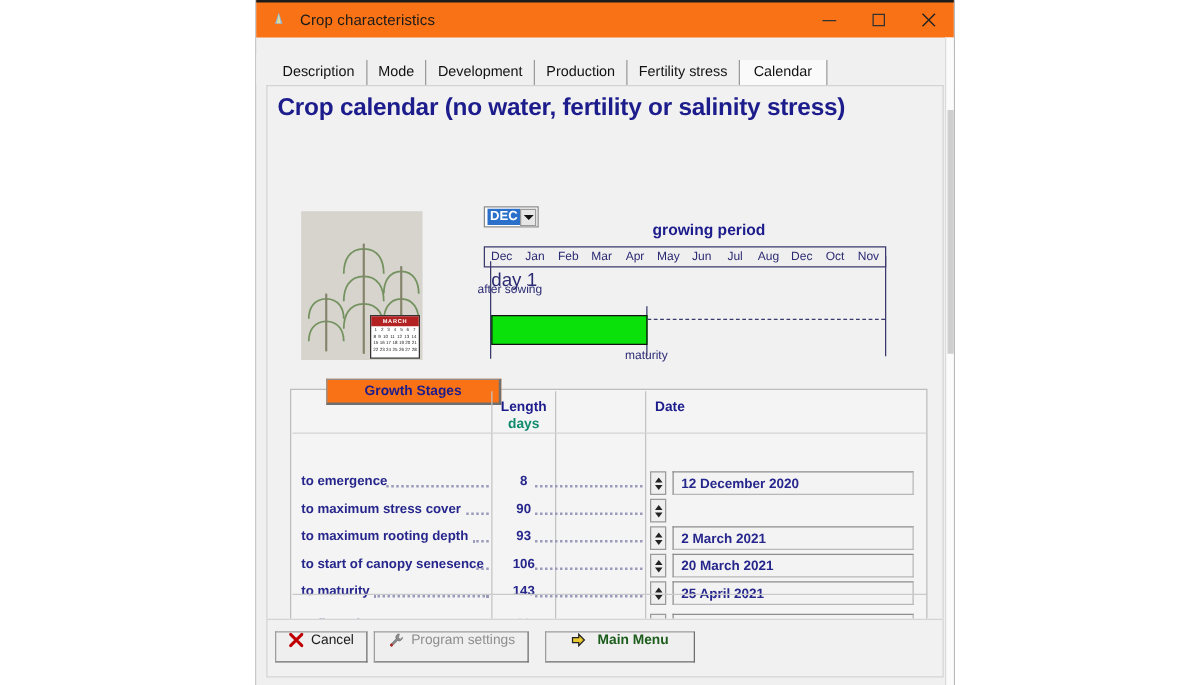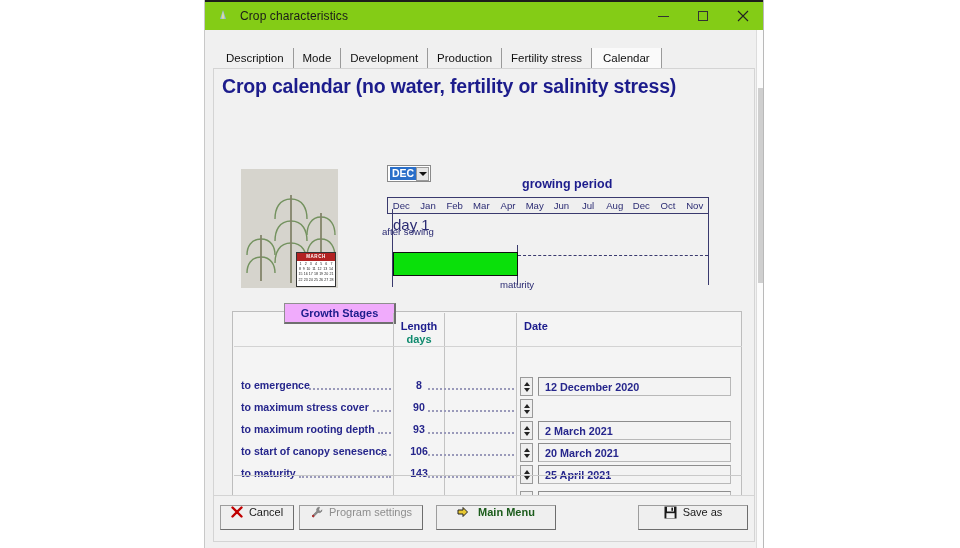--- a/index.html
+++ b/index.html
@@ -17,21 +17,21 @@
   .window {
     position: absolute; left: 204px; top: 0px;
     width: 560px; height: 548px;
     background: #f0f0f0;
     border-left: 1px solid #c8c8c8;
     border-right: 1px solid #b9b9b9;
     display: flex; flex-direction: column;
   }
 
   .titlebar {
-    height: 30px; background: #84cc16;
+    height: 30px; background: #f97316;
     display: flex; align-items: center;
     flex: 0 0 auto;
     border-top: 2px solid #1c1c1c;
   }
   .app-icon { width: 16px; height: 16px; margin-left: 10px; position: relative; flex: 0 0 auto; }
   .app-icon svg { display: block; }
   .title-text {
     margin-left: 9px; font-size: 12px; color: #1a1a1a;
     letter-spacing: .1px; white-space: nowrap;
   }
@@ -141,25 +141,25 @@
     position: absolute; left: 136px; top: 94px; width: 190px; height: 0;
     border-top: 1px dashed #3a3a6e;
   }
 
   
   .stages-box {
     position: absolute; left: 18px; top: 242px; width: 510px; height: 241px;
     background: #f4f4f4; border: 1px solid #bdbdbd;
   }
   .stages-tab {
-    position: absolute; left: 28px; top: -9px; width: 112px; height: 21px;
-    background: #f0abfc; border: 1px solid #8f8f8f; border-right: 2px solid #6f6f6f;
+    position: absolute; left: 28px; top: -9px; width: 140px; height: 21px;
+    background: #f97316; border: 1px solid #8f8f8f; border-right: 2px solid #6f6f6f;
     border-bottom: 2px solid #6f6f6f;
     display: flex; align-items: center; justify-content: center;
-    font-size: 11px; font-weight: bold; color: #1c1c8c; margin-left: 23px;
+    font-size: 11px; font-weight: bold; color: #1c1c8c;
   }
 
   .col-len { position: absolute; left: 160px; top: 1px; width: 52px; height: 239px; border-left: 1px solid #c3c3c3; border-right: 1px solid #c3c3c3; }
   .col-mid { position: absolute; left: 212px; top: 1px; width: 72px; height: 239px; border-right: 1px solid #c3c3c3; }
 
   .hdr-length {
     position: absolute; left: 160px; top: 8px; width: 52px; text-align: center;
     font-size: 11px; font-weight: bold; color: #1c1c8c; line-height: 13px;
   }
   .hdr-days { color: #108a6e; }
@@ -514,31 +514,20 @@
 
       <div class="btn main" style="left:222px; width:120px;">
         <span class="ico">
           <svg width="15" height="12" viewBox="0 0 15 12">
             <path d="M1 4 h5 V1.5 L10.5 6 L6 10.5 V8 H1 Z" fill="#e8c832" stroke="#222" stroke-width="1"></path>
           </svg>
         </span>
         <span>Main Menu</span>
       </div>
 
-      <div class="btn" style="left:424px; width:110px;">
-        <span class="ico">
-          <svg width="13" height="13" viewBox="0 0 13 13">
-            <rect x="0.5" y="0.5" width="12" height="12" fill="#1a1a1a"></rect>
-            <rect x="3" y="1" width="7" height="4.5" fill="#f2f2f2"></rect>
-            <rect x="7.4" y="1.6" width="1.6" height="3.2" fill="#1a1a1a"></rect>
-            <rect x="2.4" y="7.2" width="8.2" height="5" fill="#f2f2f2"></rect>
-          </svg>
-        </span>
-        <span>Save as</span>
-      </div>
     </div>
 
     <div class="scrollbar">
       <div class="scroll-thumb"></div>
     </div>
 
   </div>
 </div>
 
 </body></html>

